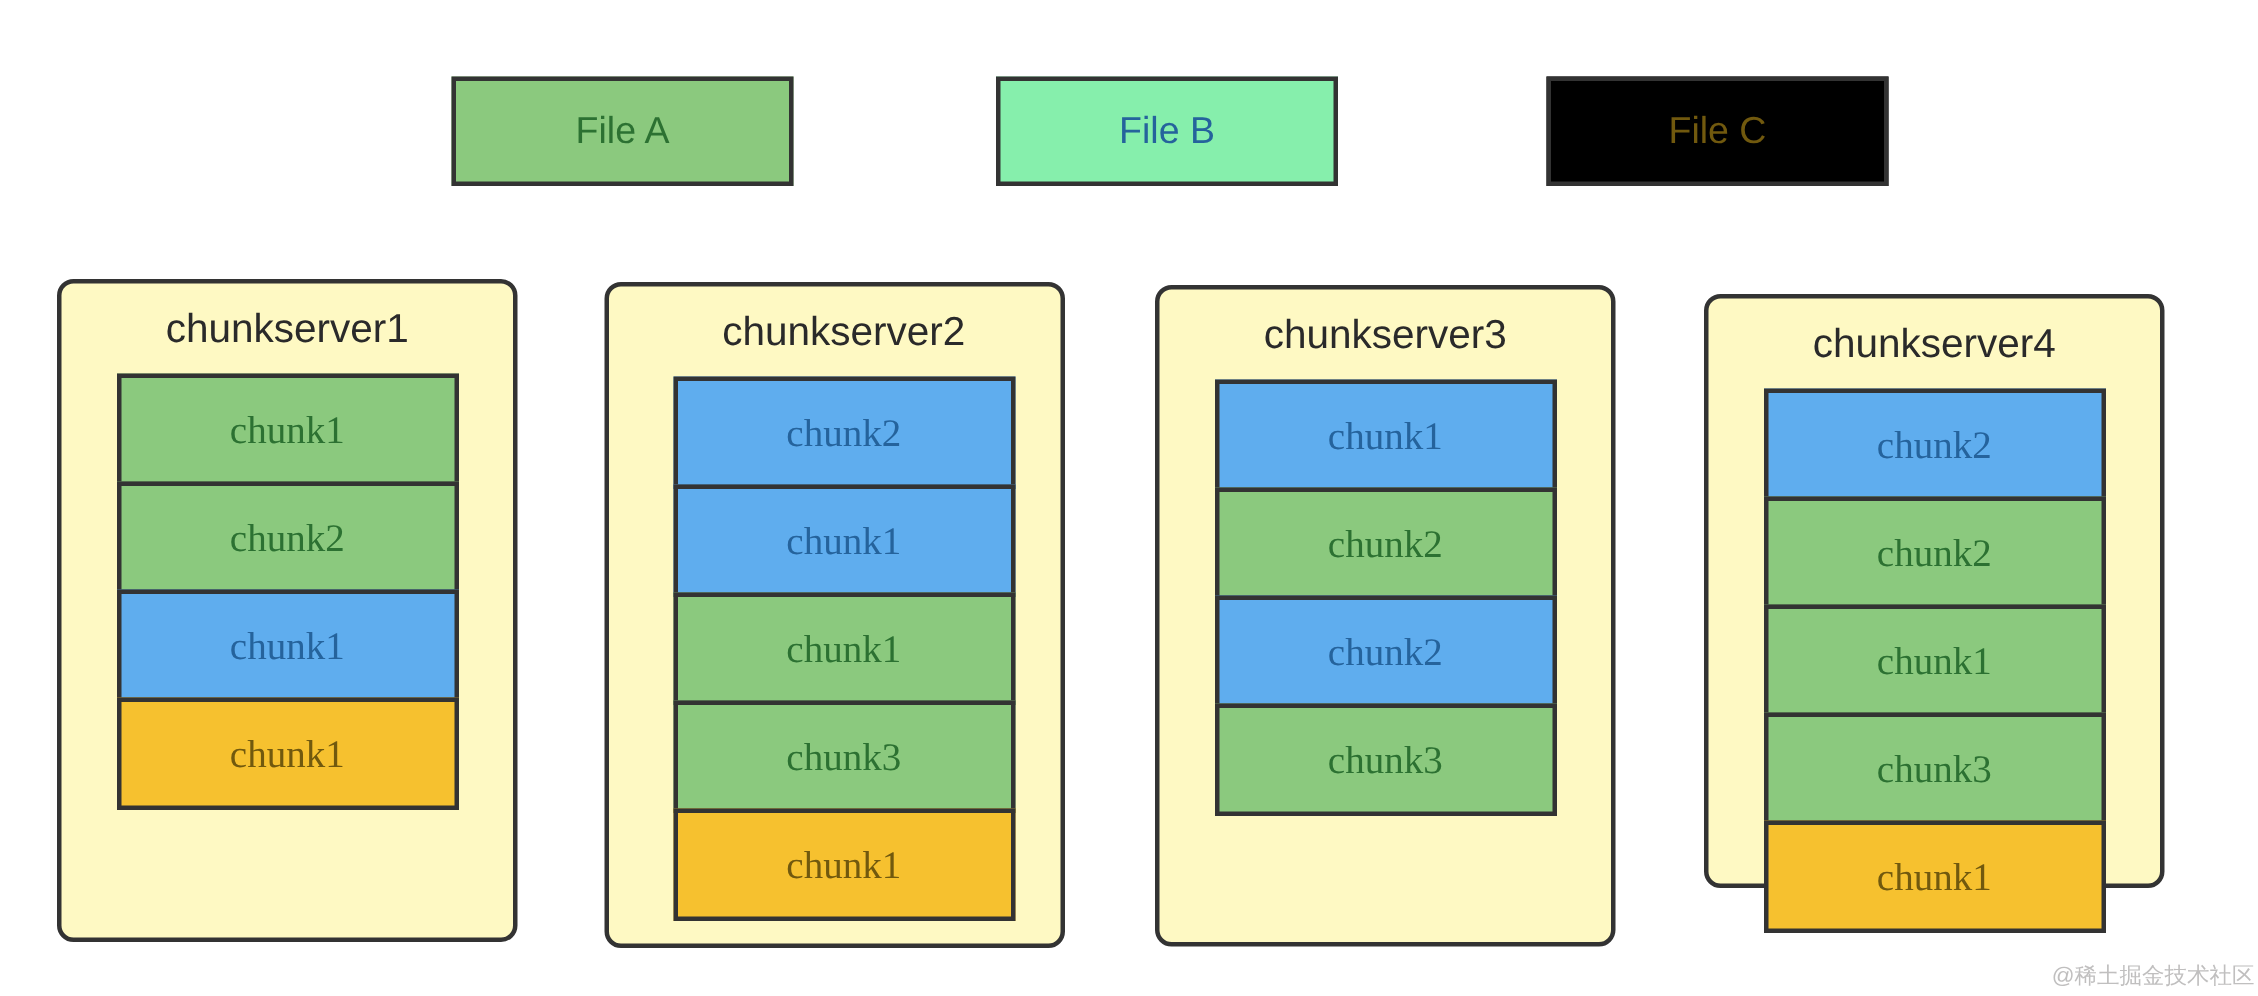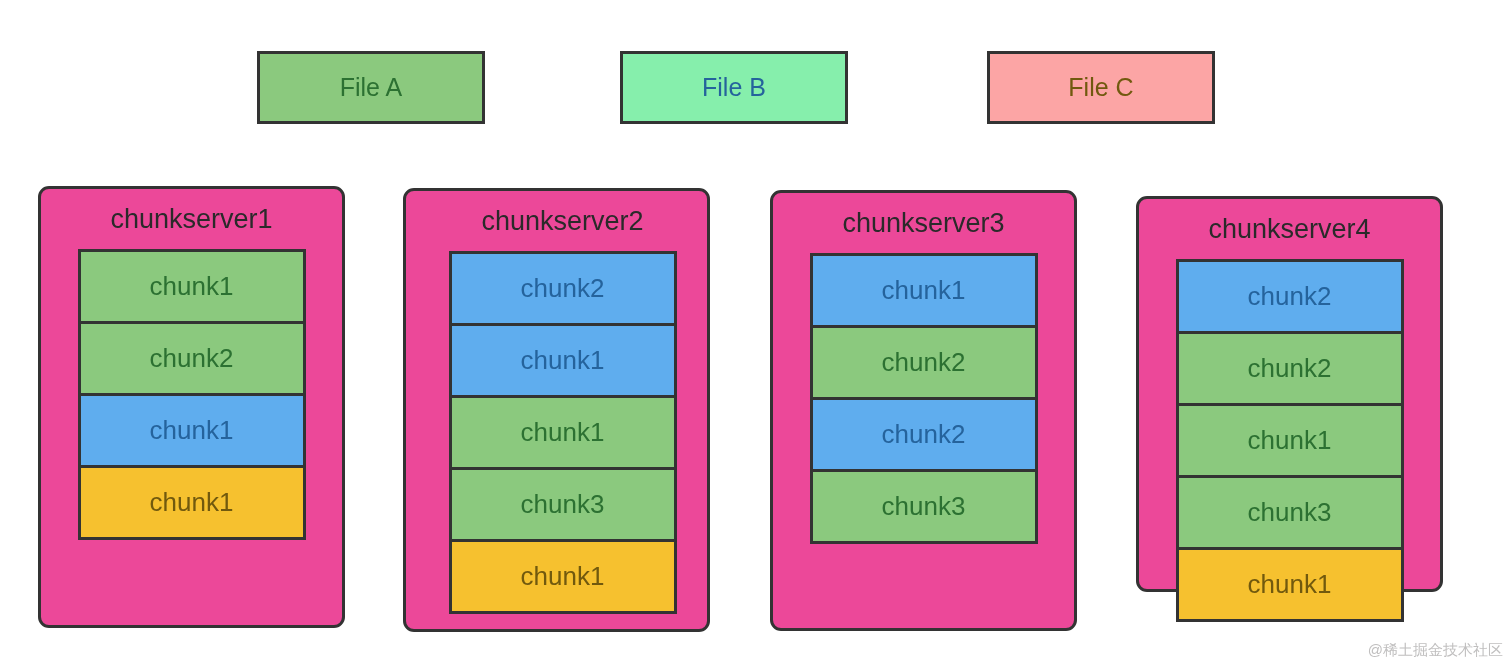--- a/index.html
+++ b/index.html
@@ -11,47 +11,49 @@
     font-family:"Liberation Sans","DejaVu Sans",sans-serif;
   }
   
   .legend-box{
     position:absolute;
     top:51px;width:228px;height:73px;
     box-sizing:border-box;
     border:3px solid var(--border,#333);
     display:flex;align-items:center;justify-content:center;
     font-size:25px;
+    margin-left:44px;
   }
   .legend-a{left:257px;}
   .legend-b{left:620px;}
   .legend-c{left:987px;}
   
   .server-card{
     position:absolute;
     width:307px;
     box-sizing:border-box;
-    background:#ec4899;
+    background:#fef9c3;
     border:3px solid var(--border,#333);
     border-radius:11px;
   }
   .cs1{left:38px; top:186px;height:442px;}
   .cs2{left:403px;top:188px;height:444px;padding-left:12px;}
   .cs3{left:770px;top:190px;height:441px;}
   .cs4{left:1136px;top:196px;height:396px;}
   .server-title{
     margin-top:13px;
     text-align:center;
     font-size:27px;
     line-height:34px;
     color:var(--title,#2a2a2a);
   }
   .chunk-stack{
     width:228px;
     margin:13px auto 0 auto;
+    font-family:Liberation Serif, serif;
   }
   .chunk{
     box-sizing:border-box;
     width:228px;height:75px;
     border:3px solid var(--border,#333);
     display:flex;align-items:center;justify-content:center;
     font-size:26px;
   }
   .chunk + .chunk{margin-top:-3px;}
   
@@ -67,21 +69,21 @@
 <body>
 
 <div class="canvas">
 
   <div class="legend-box legend-a" style="background: rgb(139, 201, 126); color: rgb(44, 113, 50);">
     <span>File A</span>
   </div>
   <div class="legend-box legend-b" style="background: #86efac; color: rgb(37, 99, 156);">
     <span>File B</span>
   </div>
-  <div class="legend-box legend-c" style="background: #fca5a5; color: rgb(113, 89, 14);">
+  <div class="legend-box legend-c" style="background: #000000; color: rgb(113, 89, 14);">
     <span>File C</span>
   </div>
 
   <div class="server-card cs1">
     <div class="server-title">chunkserver1</div>
     <div class="chunk-stack">
         <div class="chunk" style="background: rgb(139, 201, 126); color: rgb(44, 113, 50);">chunk1</div>
         <div class="chunk" style="background: rgb(139, 201, 126); color: rgb(44, 113, 50);">chunk2</div>
         <div class="chunk" style="background: rgb(95, 173, 238); color: rgb(37, 99, 156);">chunk1</div>
         <div class="chunk" style="background: rgb(246, 193, 47); color: rgb(113, 89, 14);">chunk1</div>

